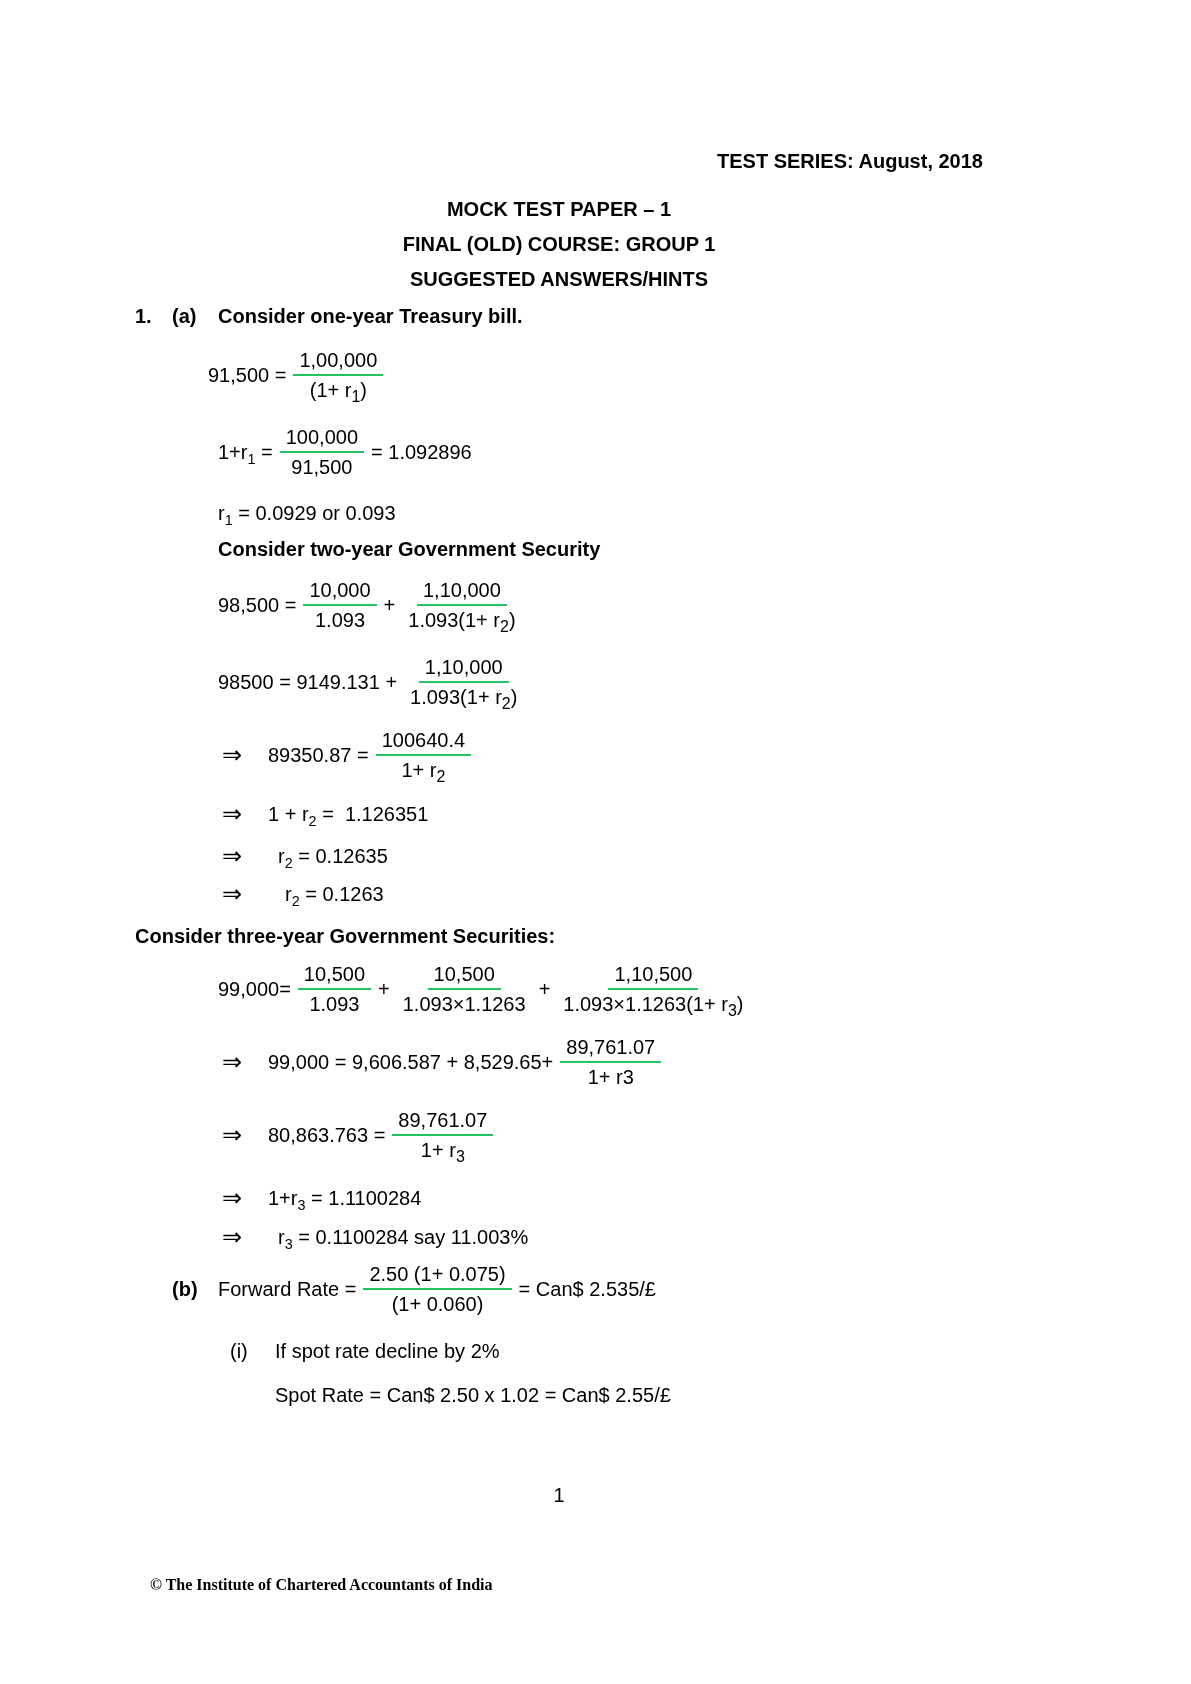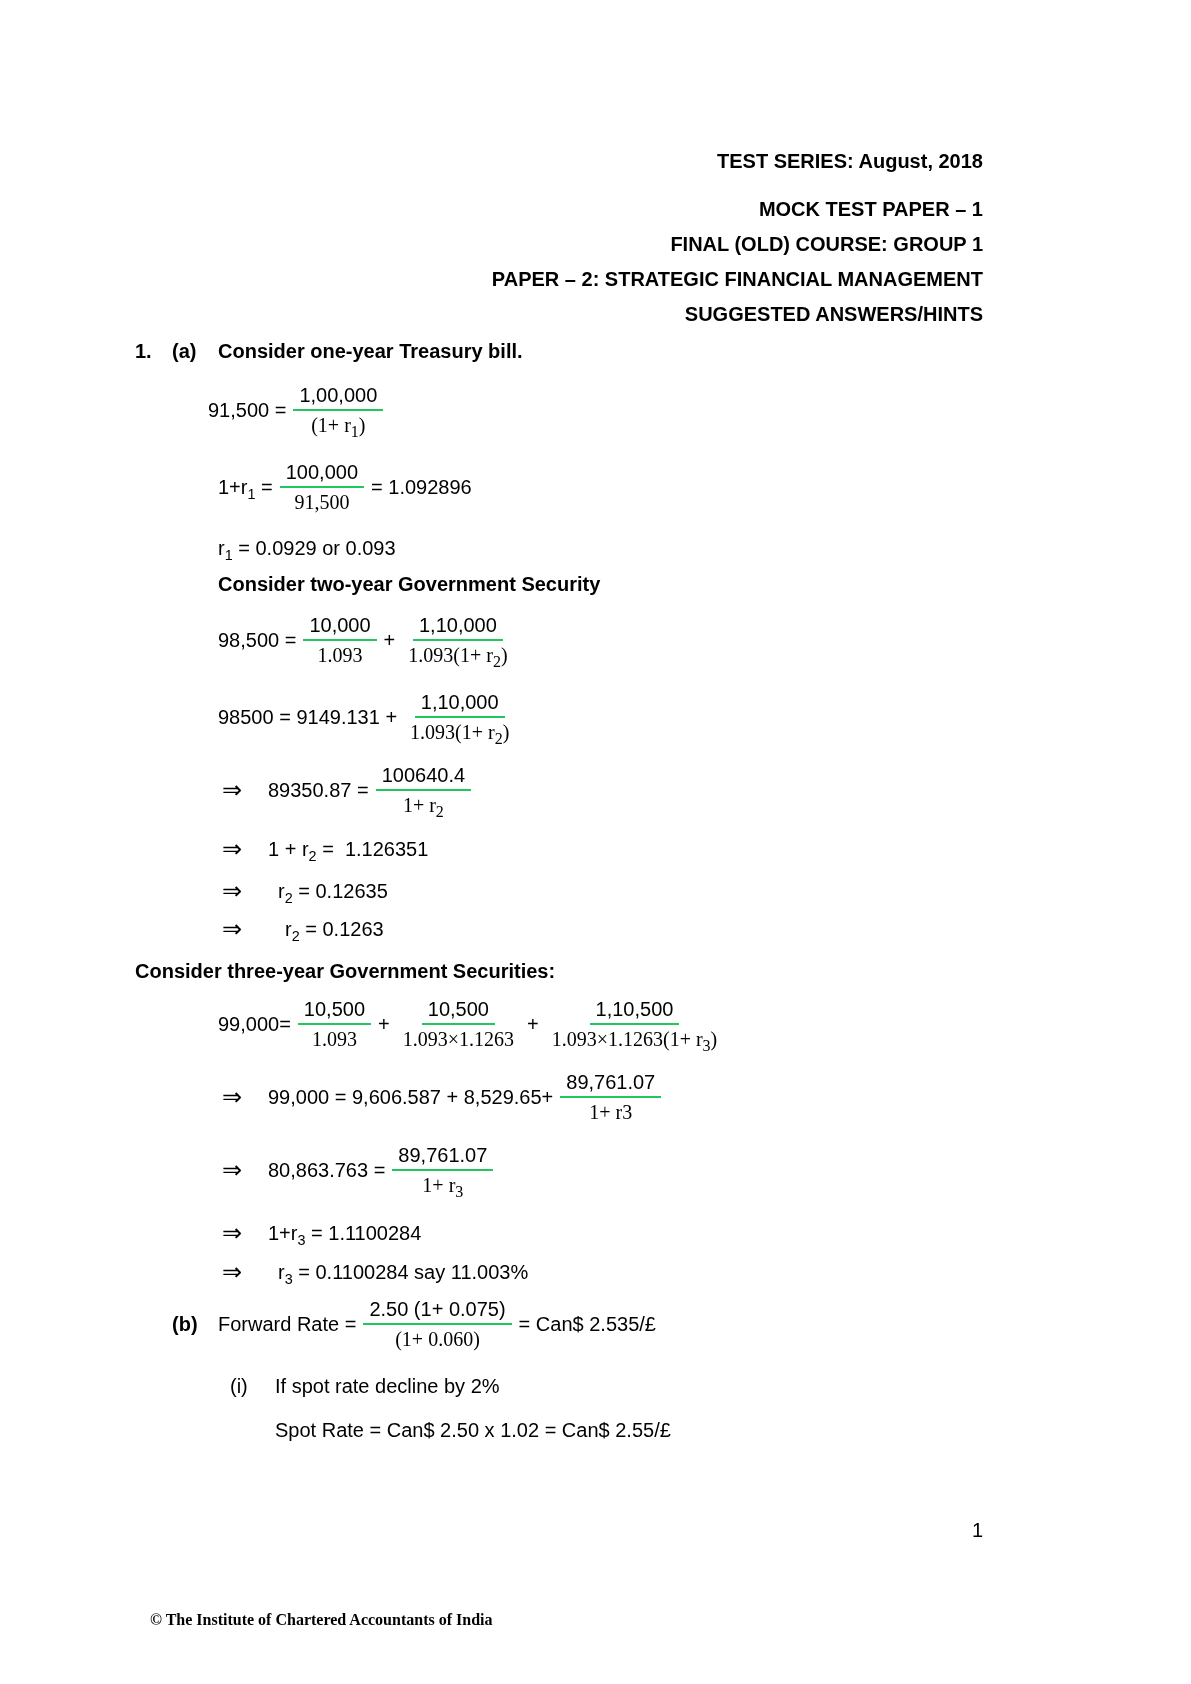--- a/index.html
+++ b/index.html
@@ -8,50 +8,49 @@
     width: 1191px; height: 1684px;
     background: #ffffff; color: #000000;
     font-family: "Liberation Sans", "DejaVu Sans", sans-serif;
     font-size: 20px;
   }
   .page { position: relative; width: 1191px; height: 1684px; overflow: hidden; background: #fff; }
   .content { position: absolute; left: 135px; top: 0; width: 848px; }
   .line { line-height: 22px; white-space: pre; }
   .b { font-weight: bold; }
   .t-right { text-align: right; }
-  .t-center { text-align: right; }
+  .t-center { text-align: center; }
   .qline { display: flex; }
   .qnum { width: 37px; flex: 0 0 37px; }
   .qpart { width: 46px; flex: 0 0 46px; }
   .eqrow { display: flex; align-items: center; }
   .eq-content { display: inline-flex; align-items: center; gap: 7px; white-space: pre; }
   .eseg { line-height: 24px; }
   .frac { display: inline-flex; flex-direction: column; align-items: center; text-align: center; }
   .fnum { display: block; padding: 0 6px 2px 6px; border-bottom: 2px solid #22c55e; line-height: 24px; }
-  .fden { display: block; padding: 2px 6px 0 6px; line-height: 24px; font-family: Liberation Serif, serif; }
+  .fden { display: block; padding: 2px 6px 0 6px; line-height: 24px; }
   .arrow { display: inline-block; width: 46px; flex: 0 0 46px; font-size: 24px; line-height: 22px; }
   sub { font-size: 0.72em; line-height: 0; }
   .fden sub, .fnum sub { font-size: 0.8em; }
   .footer {
     font-family: "Liberation Serif", "DejaVu Serif", serif;
     font-weight: bold; font-size: 16px; line-height: 24px;
     padding-left: 15px;
   }
 </style>
 </head>
 <body>
 
 <div class="page">
   <div class="content">
 
     <div class="line t-right b" style="margin-top:150px">TEST SERIES: August, 2018</div>
 
     <div class="line t-center b" style="margin-top:26px">MOCK TEST PAPER – 1</div>
     <div class="line t-center b" style="margin-top:13px">FINAL (OLD) COURSE: GROUP 1</div>
-    <div class="line t-center b" style="margin-top:13px">PAPER – 2: STRATEGIC FINANCIAL MANAGEMENT</div>
     <div class="line t-center b" style="margin-top:13px">SUGGESTED ANSWERS/HINTS</div>
 
     <div class="qline line" style="margin-top:15px">
       <span class="qnum b">1.</span>
       <span class="qpart b">(a)</span>
       <span class="b">Consider one-year Treasury bill.</span>
     </div>
 
     <div class="eqrow" style="margin-left:73px;margin-top:21px">
       <span class="eq-content"><span class="eseg">91,500 =</span><span class="frac"><span class="fnum">1,00,000</span><span class="fden">(1+ r<sub>1</sub>)</span></span></span>

